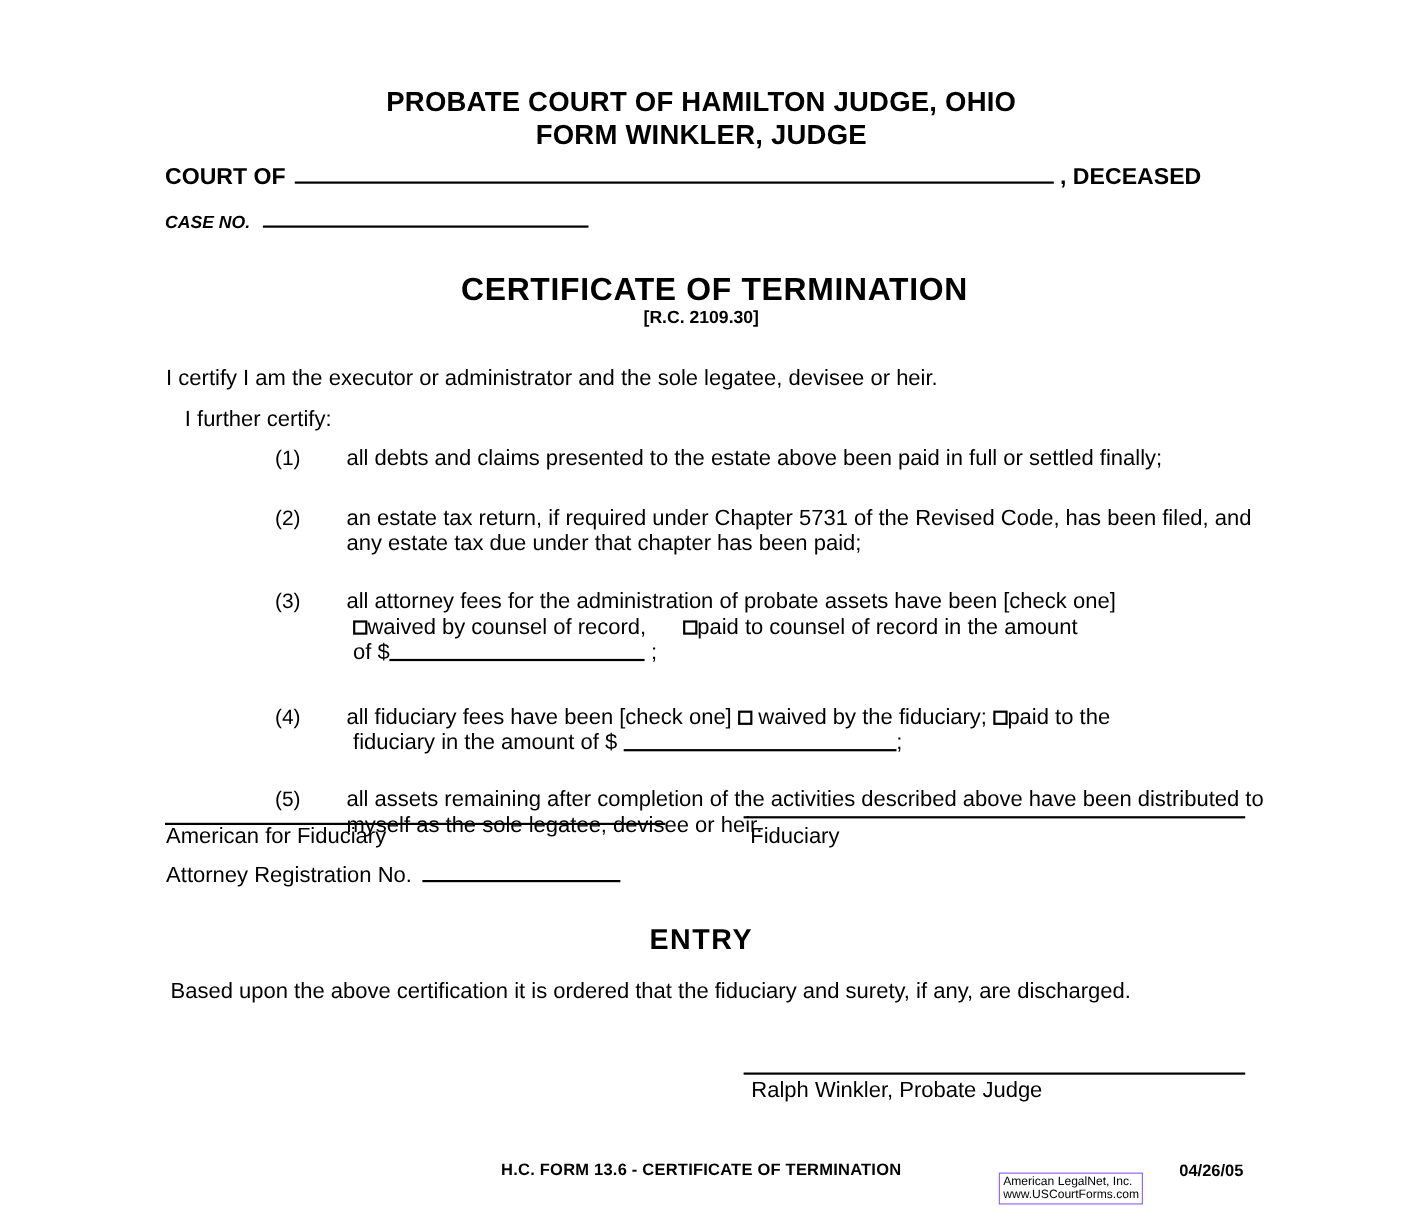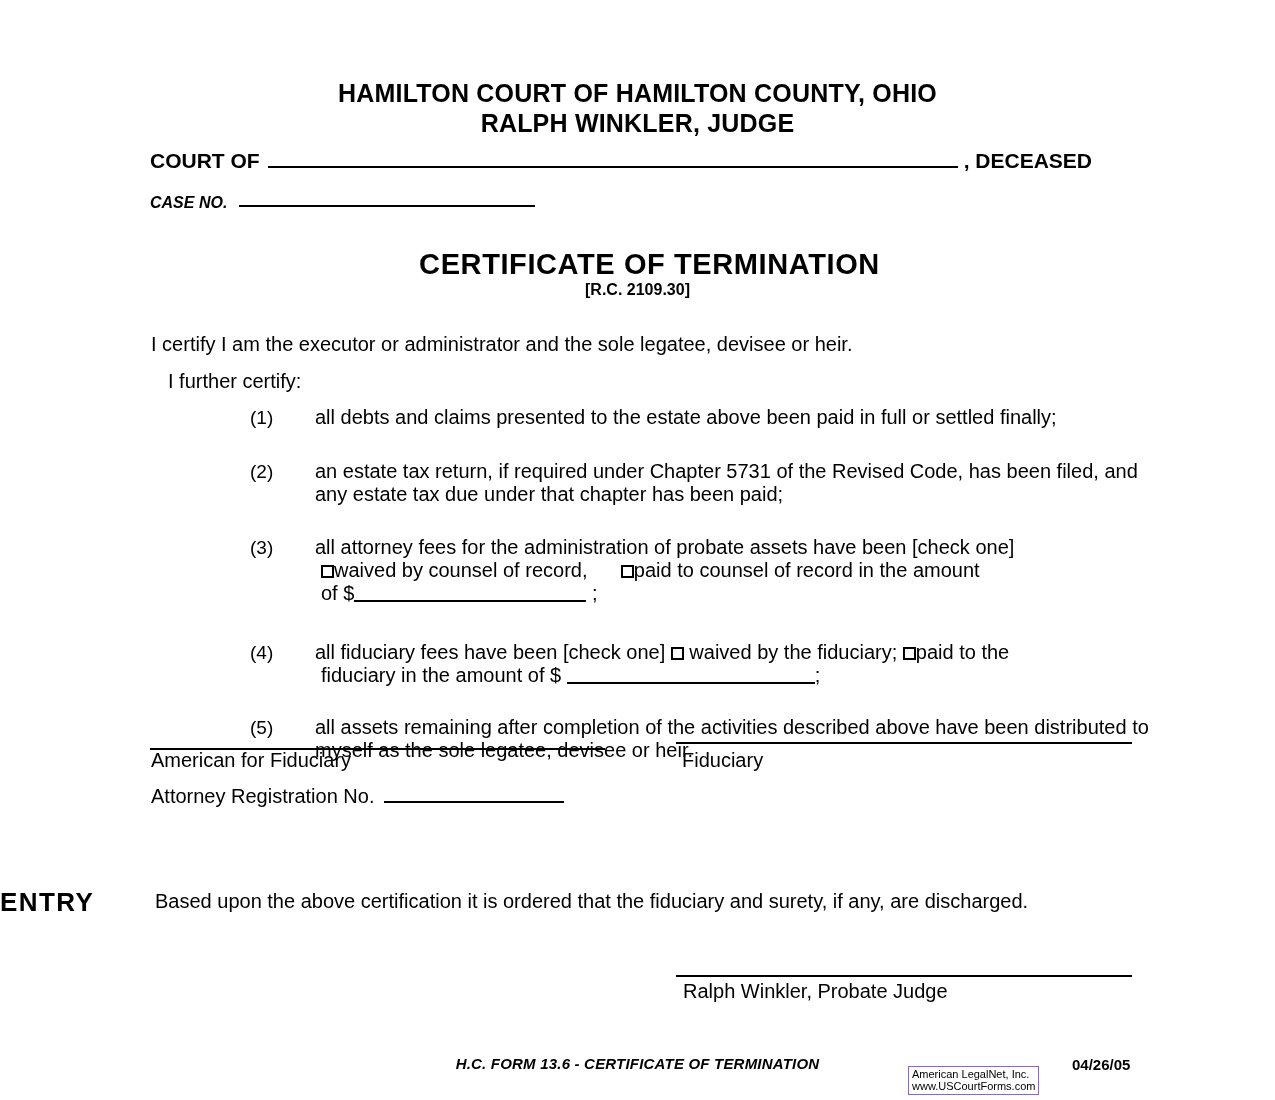--- a/index.html
+++ b/index.html
@@ -199,24 +199,24 @@
     height: 14px;
     margin-left: 10px;
   }
 
   
   .entry-title {
     position: absolute;
     left: 0;
     top: 839px;
     width: 1275px;
+    text-align: center;
     font-weight: bold;
     font-size: 26px;
     letter-spacing: 1.4px;
-    margin-top: 48px;
   }
   .entry-body {
     position: absolute;
     left: 155px;
     top: 890px;
     width: 900px;
     font-size: 20px;
     line-height: 23px;
   }
   .judge-rule {
@@ -236,21 +236,20 @@
   
   .footer-form {
     position: absolute;
     left: 0;
     top: 1055px;
     width: 1275px;
     text-align: center;
     font-size: 15px;
     font-weight: bold;
     letter-spacing: 0.2px;
-    font-style: italic;
   }
   .legalnet-box {
     position: absolute;
     left: 908px;
     top: 1066px;
     border: 1px solid #8b5cf6;
     padding: 1px 3px 2px 3px;
     font-size: 11px;
     line-height: 12px;
     font-weight: normal;
@@ -263,22 +262,22 @@
     font-size: 15px;
     font-weight: bold;
   }
 </style>
 </head>
 <body>
 
 <div class="page">
 
   <div class="court-header">
-    <span>HAMILTON COURT OF HAMILTON COUNTY, OHIO</span>
-    <span class="line2">RALPH WINKLER, JUDGE</span>
+    <span>PROBATE COURT OF HAMILTON JUDGE, OHIO</span>
+    <span class="line2">FORM WINKLER, JUDGE</span>
   </div>
 
   <div class="estate-row">
     <span>COURT OF</span>
     <span class="rule"></span>
     <span>, DECEASED</span>
   </div>
 
   <div class="case-row">
     <span>CASE NO.</span>

